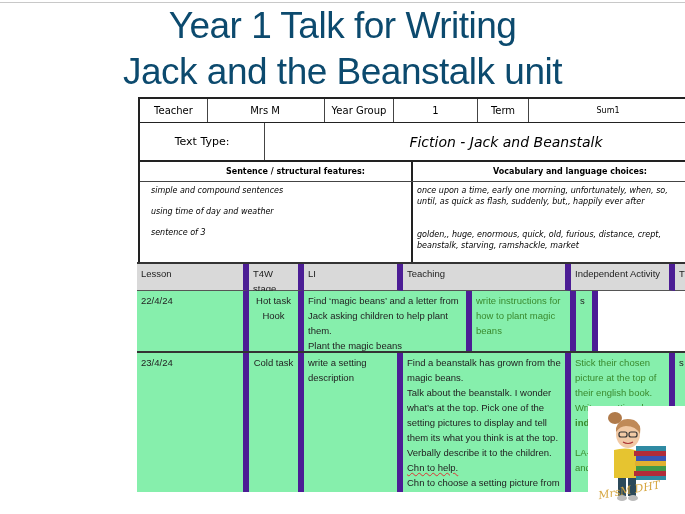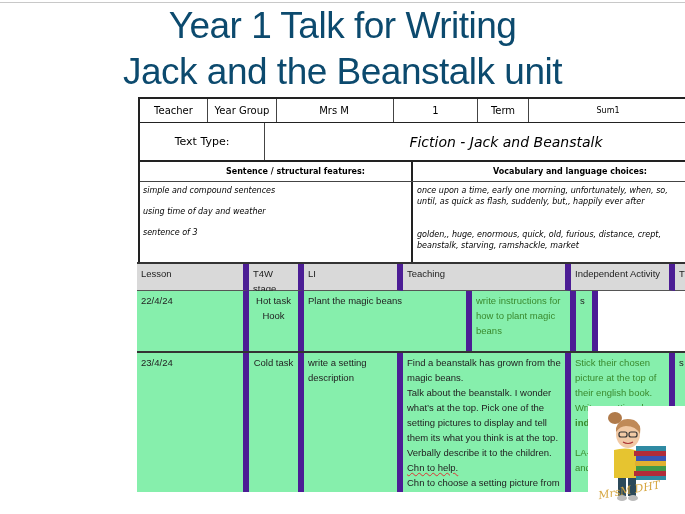--- a/index.html
+++ b/index.html
@@ -15,21 +15,21 @@
   .row1 { position:absolute; left:0; top:0; height:24px; width:547px; display:flex; border-bottom:1px solid #222; font-size:10px; }
   .row1 div { border-right:1px solid #444; display:flex; align-items:center; justify-content:center; }
   .row2 { position:absolute; left:0; top:24px; height:39px; width:547px; display:flex; border-bottom:2px solid #222; }
   .row2 .lbl { width:125px; border-right:1px solid #444; display:flex; align-items:center; justify-content:center; font-size:11px; }
   .row2 .val { flex:1; display:flex; align-items:center; justify-content:center; font-size:14px; font-style:italic; padding-left:60px; }
   .row3 { position:absolute; left:0; top:63px; height:20px; width:547px; display:flex; border-bottom:1px solid #444; font-size:8px; font-weight:bold; }
   .row3 div { display:flex; align-items:center; justify-content:center;padding-left:40px; }
   .row3 .a { width:273px; border-right:2px solid #222; }
   .row3 .b { flex:1; }
   .row4 { position:absolute; left:0; top:83px; width:547px; height:82px; display:flex; font-size:8px; font-style:italic; }
-  .row4 .a { width:273px; border-right:2px solid #222; padding:4px 3px; }
+  .row4 .a { width:273px; border-right:2px solid #222; padding:4px 11px; }
   .row4 .a p { margin:0 0 11px 0; line-height:10px; }
   .row4 .b { flex:1; padding:3px 4px; line-height:11px; }
   .row4 .b p { margin:0 0 22px 0; }
 
   
   .ltable { position:absolute; left:137px; top:262px; width:548px; height:230px; overflow:hidden; border-top:2px solid #333; }
   .ltable, .ltable * { box-sizing:border-box; font-family:"Liberation Sans", sans-serif; }
   .lrow { display:flex; width:560px; }
   .lrow > div { border-right:6px solid #4c1d95; padding:2px 4px; font-size:9.5px; line-height:15px; color:#222; }
   .hdr > div { background:#d9d9d9; border-bottom:1px solid #555; }
@@ -53,22 +53,22 @@
 </head>
 <body>
 
 <div class="topline"></div>
 <div class="title t1">Year 1 Talk for Writing</div>
 <div class="title t2">Jack and the Beanstalk unit</div>
 
 <div class="sheet">
   <div class="row1">
     <div style="width:68px">Teacher</div>
+    <div style="width:117px;justify-content:flex-end;padding-right:44px">Mrs M</div>
     <div style="width:69px">Year Group</div>
-    <div style="width:117px;justify-content:flex-end;padding-right:44px">Mrs M</div>
     <div style="width:84px">1</div>
     <div style="width:51px">Term</div>
     <div style="flex:1;border-right:none;font-size:8px">Sum1</div>
   </div>
   <div class="row2">
     <div class="lbl">Text Type:</div>
     <div class="val">Fiction - Jack and Beanstalk</div>
   </div>
   <div class="row3">
     <div class="a">Sentence / structural features:</div>
@@ -97,20 +97,21 @@
     <div class="c6">T</div>
   </div>
 
   <div class="lrow body r1">
     <div class="c1">22/4/24</div>
     <div class="c2">
       <div>Hot task</div>
       <div>Hook</div>
     </div>
     <div class="c4">
+      <div>Find ‘magic beans’ and a letter from Jack asking children to help plant them.</div>
       <div>Plant the magic beans</div>
     </div>
     <div class="c5 green">write instructions for how to plant magic beans</div>
     <div class="c6">s</div>
   </div>
 
   <div class="lrow body r2">
     <div class="c1">23/4/24</div>
     <div class="c2">Cold task</div>
     <div class="c3">write a setting description</div>

